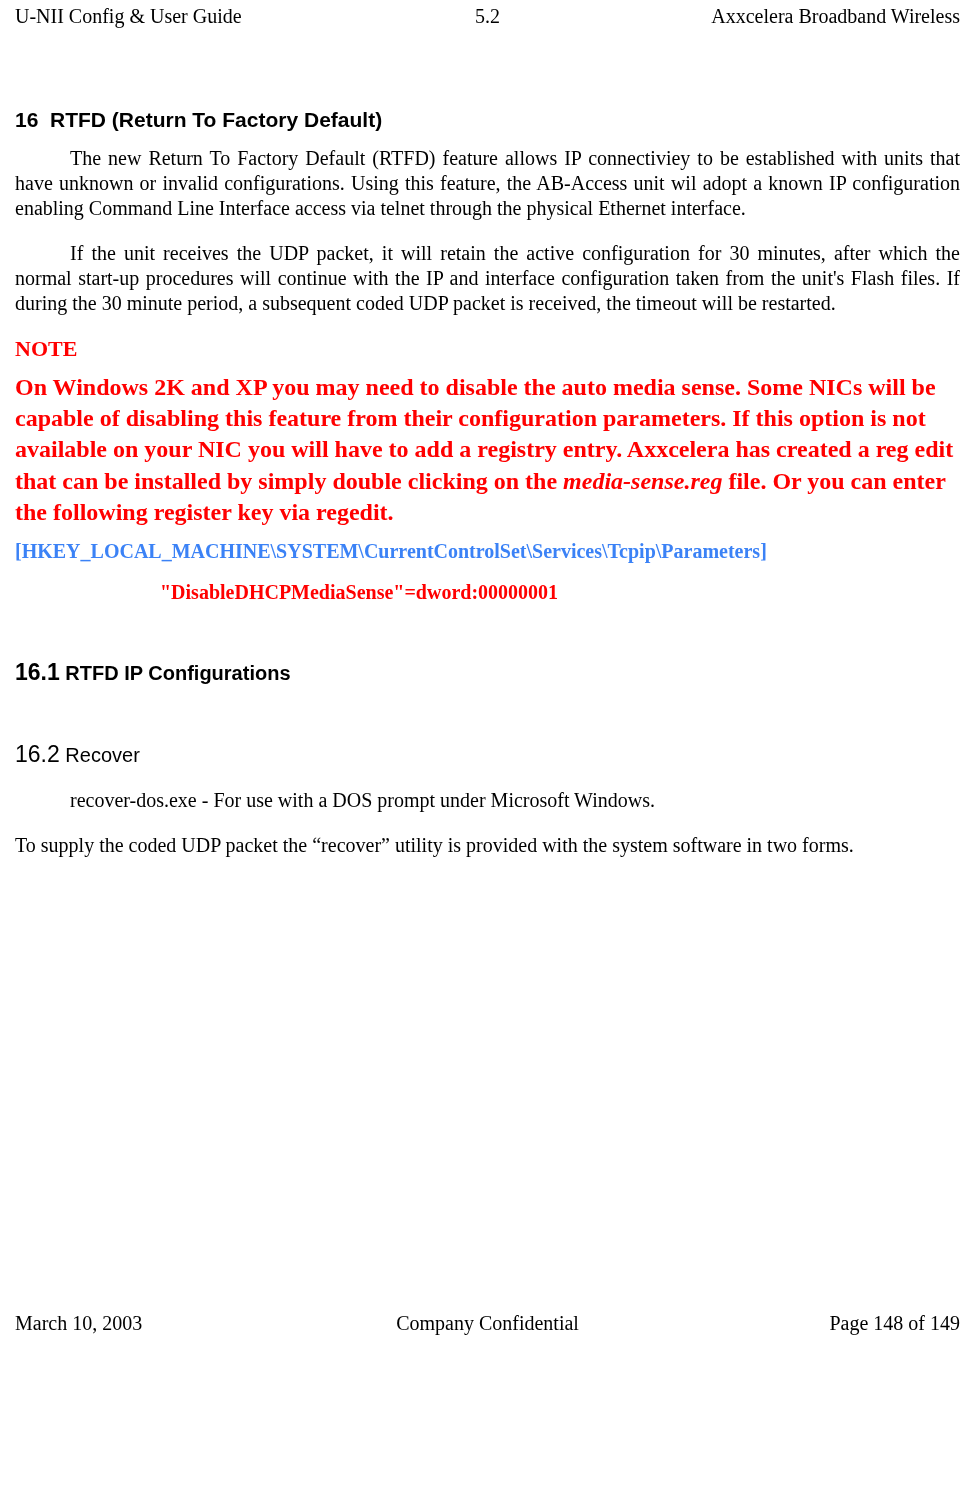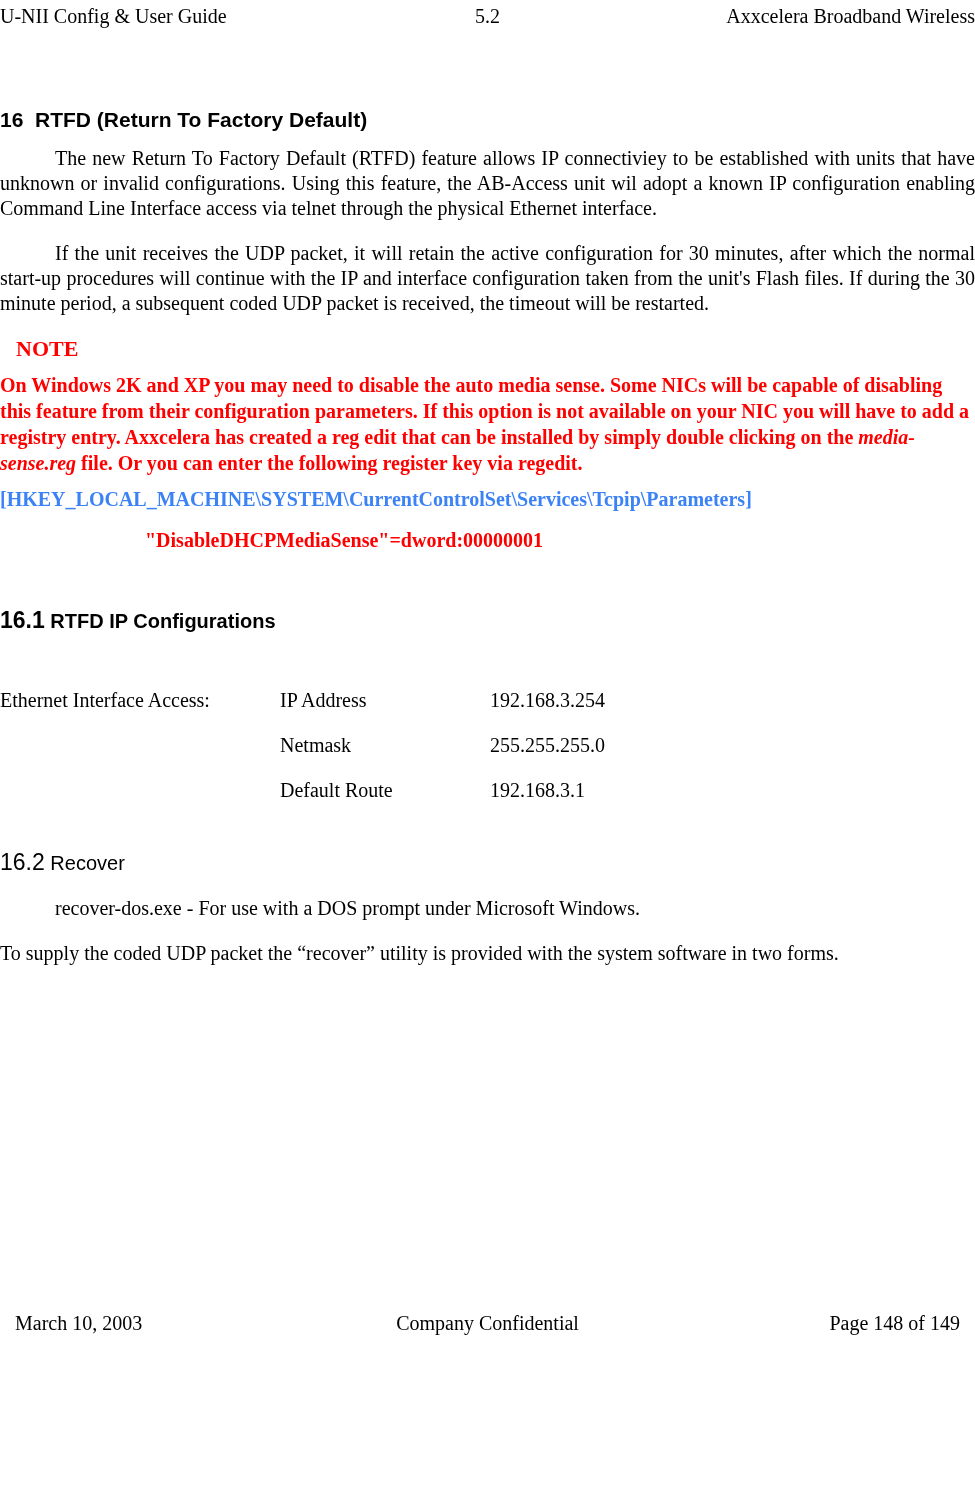--- a/index.html
+++ b/index.html
@@ -7,21 +7,21 @@
     font-size: 20px;
     color: #000;
     background: #fff;
     margin: 0;
     padding: 0;
   }
   .page {
     width: 975px;
     height: 1350px;
     box-sizing: border-box;
-    padding: 0 0;
+    padding: 0 15px;
     position: relative;
   }
   .header-row {
     display: flex;
     justify-content: space-between;
     font-size: 20px;
     padding-top: 5px;
   }
   .header-row > div { white-space: nowrap; }
   .header-left  { flex:1; text-align:left; }
@@ -39,26 +39,25 @@
     text-align: justify;
     margin: 0 0 20px 0;
     line-height: 1.25;
   }
   .note-heading {
     color: #ff0000;
     font-weight: bold;
     font-size: 22px;
     margin-top: 15px;
     margin-bottom: 10px;
-    margin-left: 16px;
   }
   .note-body {
     color: #ff0000;
     font-weight: bold;
-    font-size: 20px;
+    font-size: 24px;
     text-align: left;
     line-height: 1.3;
     margin-bottom: 12px;
   }
   .note-body .ital { font-style: italic; }
   .regkey {
     color: #3b82f6;
     font-weight: bold;
     font-size: 20px;
     margin-bottom: 18px;
@@ -141,39 +140,20 @@
     <span>On Windows 2K and XP you may need to disable the auto media sense. Some NICs will be capable of disabling this feature from their configuration parameters. If this option is not available on your NIC you will have to add a registry entry. Axxcelera has created a reg edit that can be installed by simply double clicking on the </span><span class="ital">media-sense.reg</span><span> file. Or you can enter the following register key via regedit.</span>
   </div>
   <div class="regkey">[HKEY_LOCAL_MACHINE\SYSTEM\CurrentControlSet\Services\Tcpip\Parameters]</div>
   <div class="regval">"DisableDHCPMediaSense"=dword:00000001</div>
 
   <div class="subheading">
     <span class="num">16.1</span>
     <span>RTFD IP Configurations</span>
   </div>
 
-  <table class="cfg-table">
-    <tbody>
-        <tr>
-      <td class="cfg-col-label">Ethernet Interface Access:</td>
-      <td class="cfg-col-field">IP Address</td>
-      <td class="cfg-col-value">192.168.3.254</td>
-    </tr>
-    <tr>
-      <td class="cfg-col-label"></td>
-      <td class="cfg-col-field">Netmask</td>
-      <td class="cfg-col-value">255.255.255.0</td>
-    </tr>
-    <tr>
-      <td class="cfg-col-label"></td>
-      <td class="cfg-col-field">Default Route</td>
-      <td class="cfg-col-value">192.168.3.1</td>
-    </tr>
-  </tbody>
-    </table>
 
   <div class="subheading2">
     <span class="num">16.2</span>
     <span>Recover</span>
   </div>
 
   <p class="plain indent1">recover-dos.exe  -  For use with a DOS prompt under Microsoft Windows.</p>
   <p class="plain">To supply the coded UDP packet the “recover” utility is provided with the system software in two forms.</p>
 
   <div class="footer-row">

